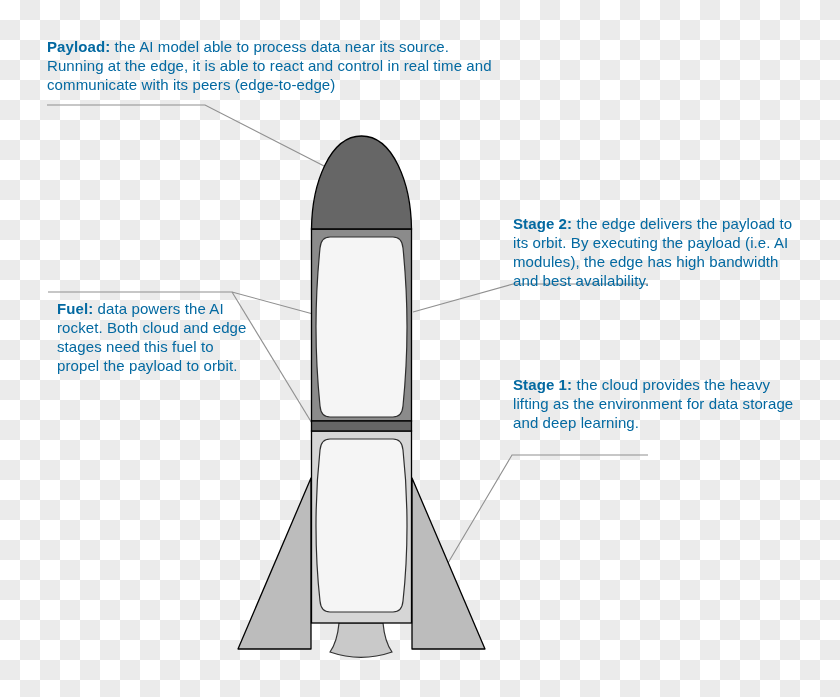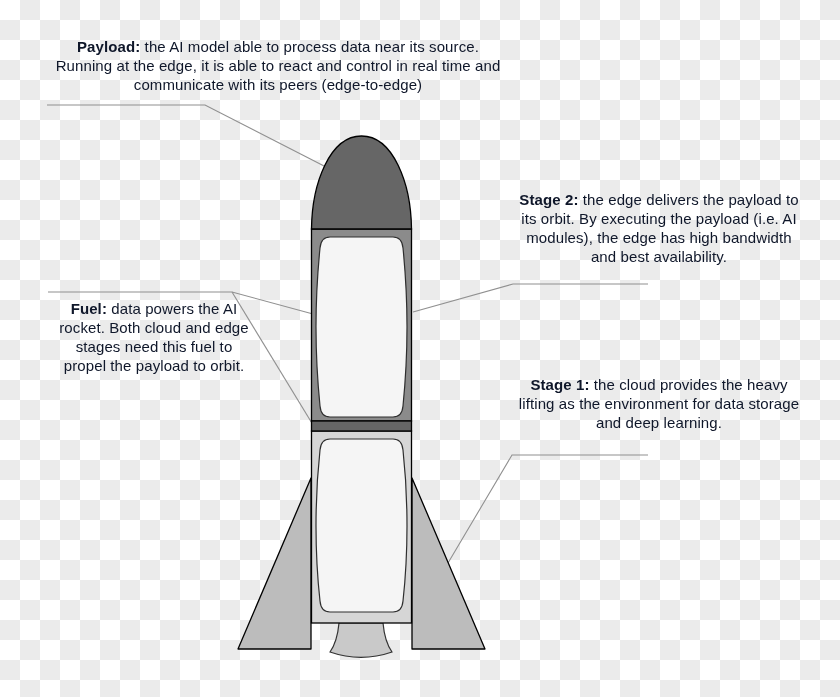--- a/index.html
+++ b/index.html
@@ -15,32 +15,31 @@
     
     background-color: #ffffff;
     background-image: repeating-conic-gradient(#ebebeb 0% 25%, #ffffff 25% 50%);
     background-size: 40px 40px;
     background-position: 0 0;
   }
   .note {
     position: absolute;
     font-size: 15px;
     line-height: 19px;
-    color: #0f172a;
+    color: #0369a1;
     letter-spacing: 0.1px;
-    text-align: center;
   }
   .note b { font-weight: 700; }
   #rocket-svg {
     position: absolute;
     left: 0; top: 0;
     width: 840px; height: 697px;
   }
   #note-payload { left: 47px;  top: 37px;  width: 462px; }
-  #note-stage2  { left: 513px; top: 190px; width: 292px; }
+  #note-stage2  { left: 513px; top: 214px; width: 292px; }
   #note-fuel    { left: 57px;  top: 299px; width: 194px; }
   #note-stage1  { left: 513px; top: 375px; width: 292px; }
 </style>
 </head>
 <body>
 
 <svg id="rocket-svg" viewBox="0 0 840 697" aria-hidden="true">
 
   <g fill="none" stroke-width="1.1" stroke="#909090">
     <polyline points="47,105 205,105 326,167"></polyline>

